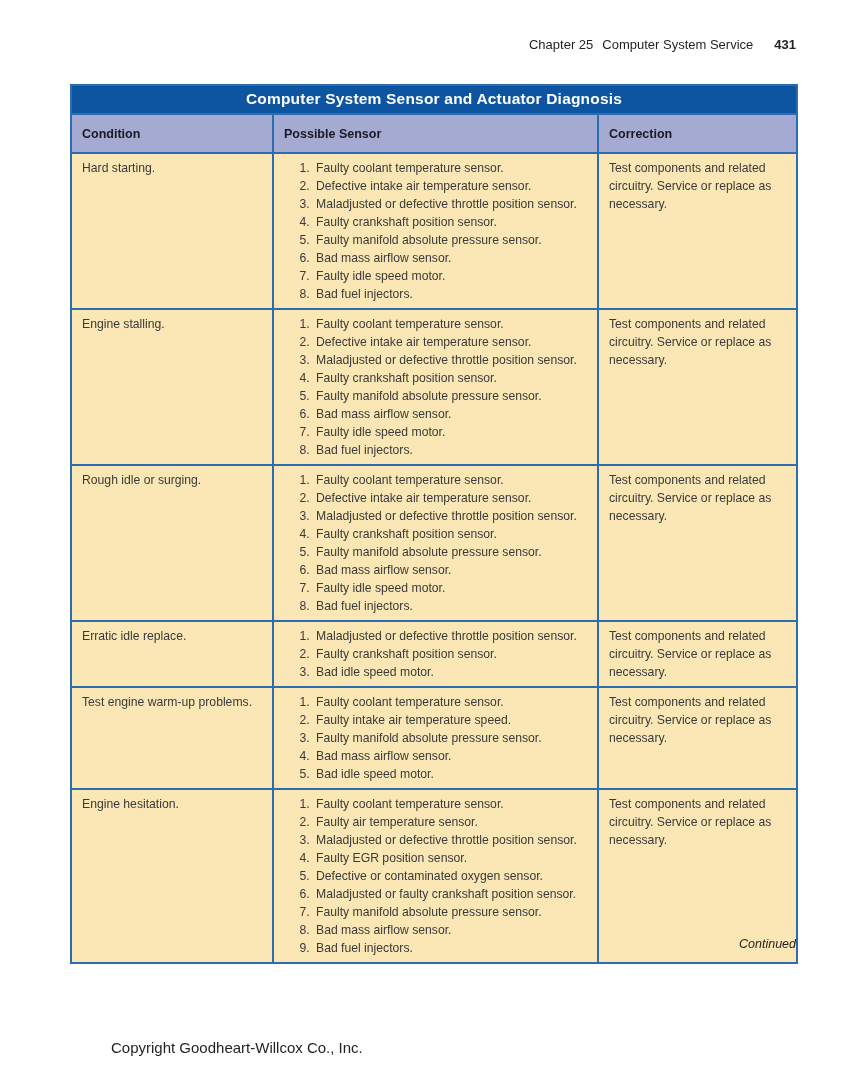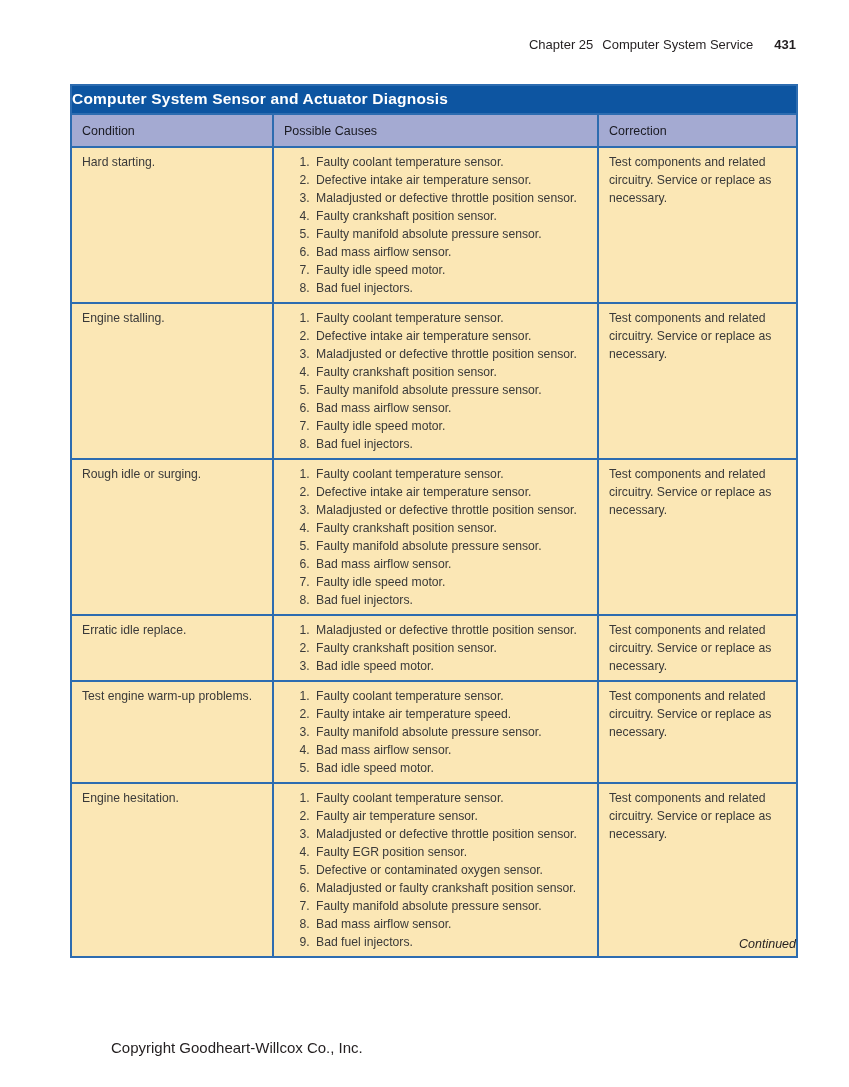--- a/index.html
+++ b/index.html
@@ -40,32 +40,32 @@
     table-layout: fixed;
   }
   table.diag th, table.diag td {
     border: 2px solid var(--border);
   }
   th.title-bar {
     background: var(--title-bar);
     color: #ffffff;
     font-size: 15.5px;
     font-weight: bold;
-    text-align: left;
+    text-align: center;
     height: 29px;
     padding: 3px 0 4px 0;
     letter-spacing: 0.2px;
   }
   tr.cols th {
     background: var(--header-row);
     color: var(--head-text);
     font-size: 12.5px;
-    font-weight: normal;
+    font-weight: bold;
     text-align: left;
-    height: 33px;
+    height: 39px;
     padding: 4px 10px 4px 10px;
   }
   col.c-cond { width: 202px; }
   col.c-causes { width: 325px; }
   col.c-corr { width: 199px; }
 
   tbody td {
     background: var(--cell-bg);
     color: var(--body-text);
     font-size: 12.2px;
@@ -115,21 +115,21 @@
       <col class="c-cond">
       <col class="c-causes">
       <col class="c-corr">
     </colgroup>
     <thead>
       <tr>
         <th class="title-bar" colspan="3">Computer System Sensor and Actuator Diagnosis</th>
       </tr>
       <tr class="cols">
         <th>Condition</th>
-        <th>Possible Causes</th>
+        <th>Possible Sensor</th>
         <th>Correction</th>
       </tr>
     </thead>
     <tbody id="rows">
   <tr>
     <td class="cond">Hard starting.</td>
     <td class="causes">
       <ol>
               <li>Faulty coolant temperature sensor.</li>
               <li>Defective intake air temperature sensor.</li>

